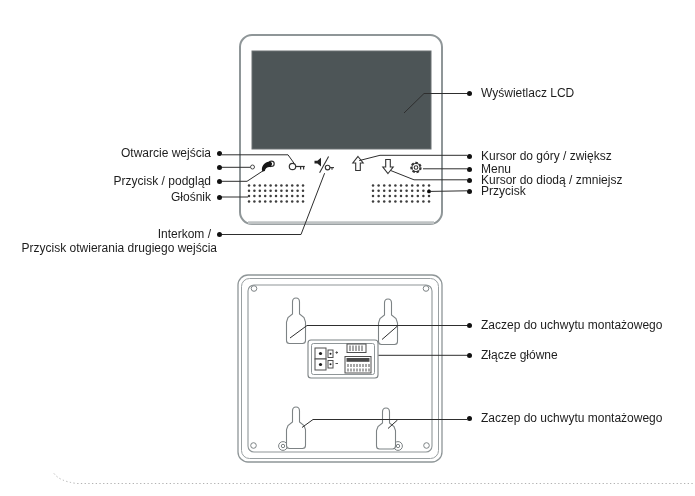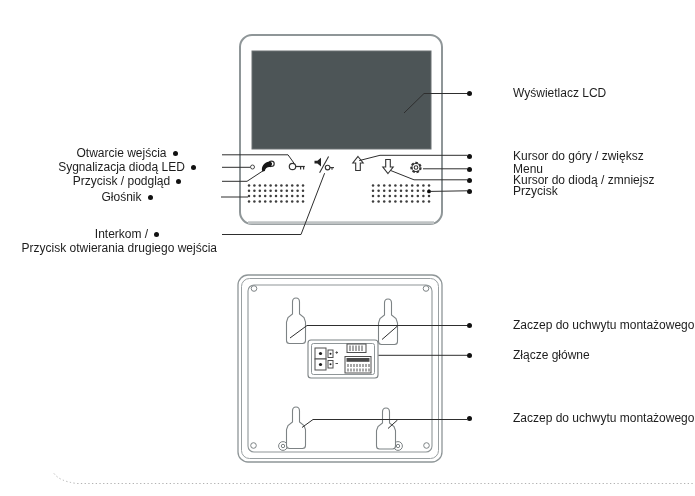--- a/index.html
+++ b/index.html
@@ -5,23 +5,23 @@
   html,body{margin:0;padding:0;background:#ffffff;}
   .canvas{
     position:relative;width:695px;height:496px;background:#ffffff;overflow:hidden;
     font-family:"Liberation Sans","DejaVu Sans",sans-serif;
   }
   svg.art{position:absolute;left:0;top:0;}
   .lbl{
     position:absolute;height:13px;line-height:13px;font-size:12px;color:#1d1d1d;
     display:flex;align-items:center;white-space:nowrap;
   }
-  .lbl-l{justify-content:center;left:16px;width:222px;}
+  .lbl-l{justify-content:flex-end;left:0;width:222px;}
   .lbl-l .dot{margin-left:6px;}
-  .lbl-r{left:467px;gap:32px;}
+  .lbl-r{left:467px;}
   .lbl-r .dot{margin-right:9px;}
   .dot{width:5px;height:5px;border-radius:50%;background:#111;flex:0 0 auto;}
   .lbl-plain{justify-content:flex-end;left:0;width:217px;text-align:right;}
   .screen{fill:var(--screen-color,#4d5557);}
   .outline{stroke:var(--outline-color,#8f9698);fill:#ffffff;}
   .leader{stroke:var(--leader-color,#2e2e2e);stroke-width:1;fill:none;}
 </style>
 </head>
 <body>
 
@@ -238,21 +238,20 @@
     </g>
 
     <path d="M54 473.5 Q60 481.5 77 483.5 H695" fill="none" stroke="#b2b2b2" stroke-width="1" stroke-dasharray="1.3 2.4"></path>
   </svg>
 
   <div class="lbl lbl-l" style="top:147px">
     <span>Otwarcie wejścia</span>
     <span class="dot"></span>
   </div>
   <div class="lbl lbl-l" style="top:161px">
-    <span>Sygnalizacja diodą LED</span>
     <span class="dot"></span>
   </div>
   <div class="lbl lbl-l" style="top:175px">
     <span>Przycisk / podgląd</span>
     <span class="dot"></span>
   </div>
   <div class="lbl lbl-l" style="top:190.5px">
     <span>Głośnik</span>
     <span class="dot"></span>
   </div>

